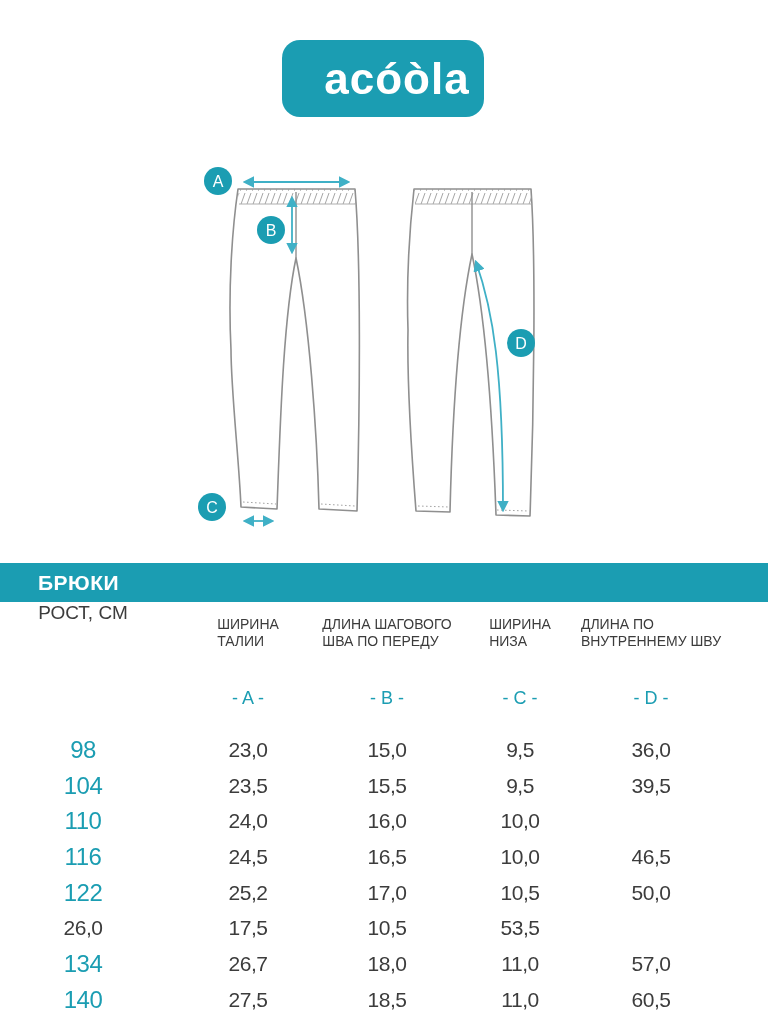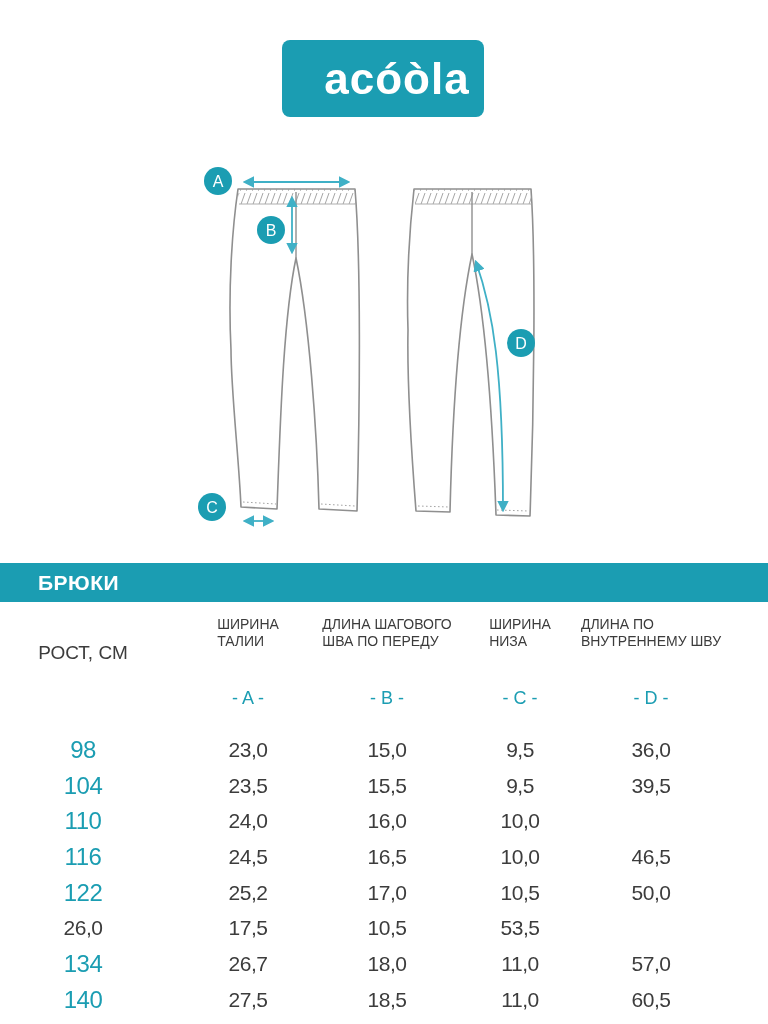--- a/index.html
+++ b/index.html
@@ -9,21 +9,21 @@
     --gray:#8f8f8f;
   }
   *{margin:0;padding:0;box-sizing:border-box;}
   html,body{background:#fff;}
   body{font-family:"Liberation Sans", sans-serif; color:var(--dark);}
   .page{position:relative;width:768px;height:1024px;background:#fff;overflow:hidden;}
 
   
   .logo{
     position:absolute;left:282px;top:40px;width:202px;height:77px;
-    background:var(--teal);border-radius:8px;
+    background:var(--teal);border-radius:18px;
     display:flex;align-items:center;justify-content:center;padding-left:28px;
   }
   .logo-text{
     color:#fff;font-size:44px;font-weight:800;letter-spacing:1px;
     transform:scaleY(1.02);
   }
 
   
   .diagram{position:absolute;left:0;top:0;width:768px;height:560px;}
 
@@ -51,21 +51,21 @@
   .hlabel{
     font-size:14px;line-height:17px;color:var(--dark);
     text-align:left;white-space:nowrap;
   }
   .hletter{
     margin-top:auto;margin-bottom:23px;
     color:var(--teal);font-size:18px;white-space:nowrap;
   }
   .rowhead-cell{
     display:flex;justify-content:center;align-items:flex-start;
-    padding-top:40px;height:130px;
+    height:130px;
   }
   .rowhead{font-size:19px;color:var(--dark);white-space:nowrap;}
 
   .tbody{position:absolute;left:0;top:732px;width:706px;}
   .trow{height:35.7px;}
   .cell{
     display:flex;align-items:center;justify-content:center;
     white-space:nowrap;
   }
   .cell.size{color:var(--teal);font-size:24px;letter-spacing:-0.5px;}

